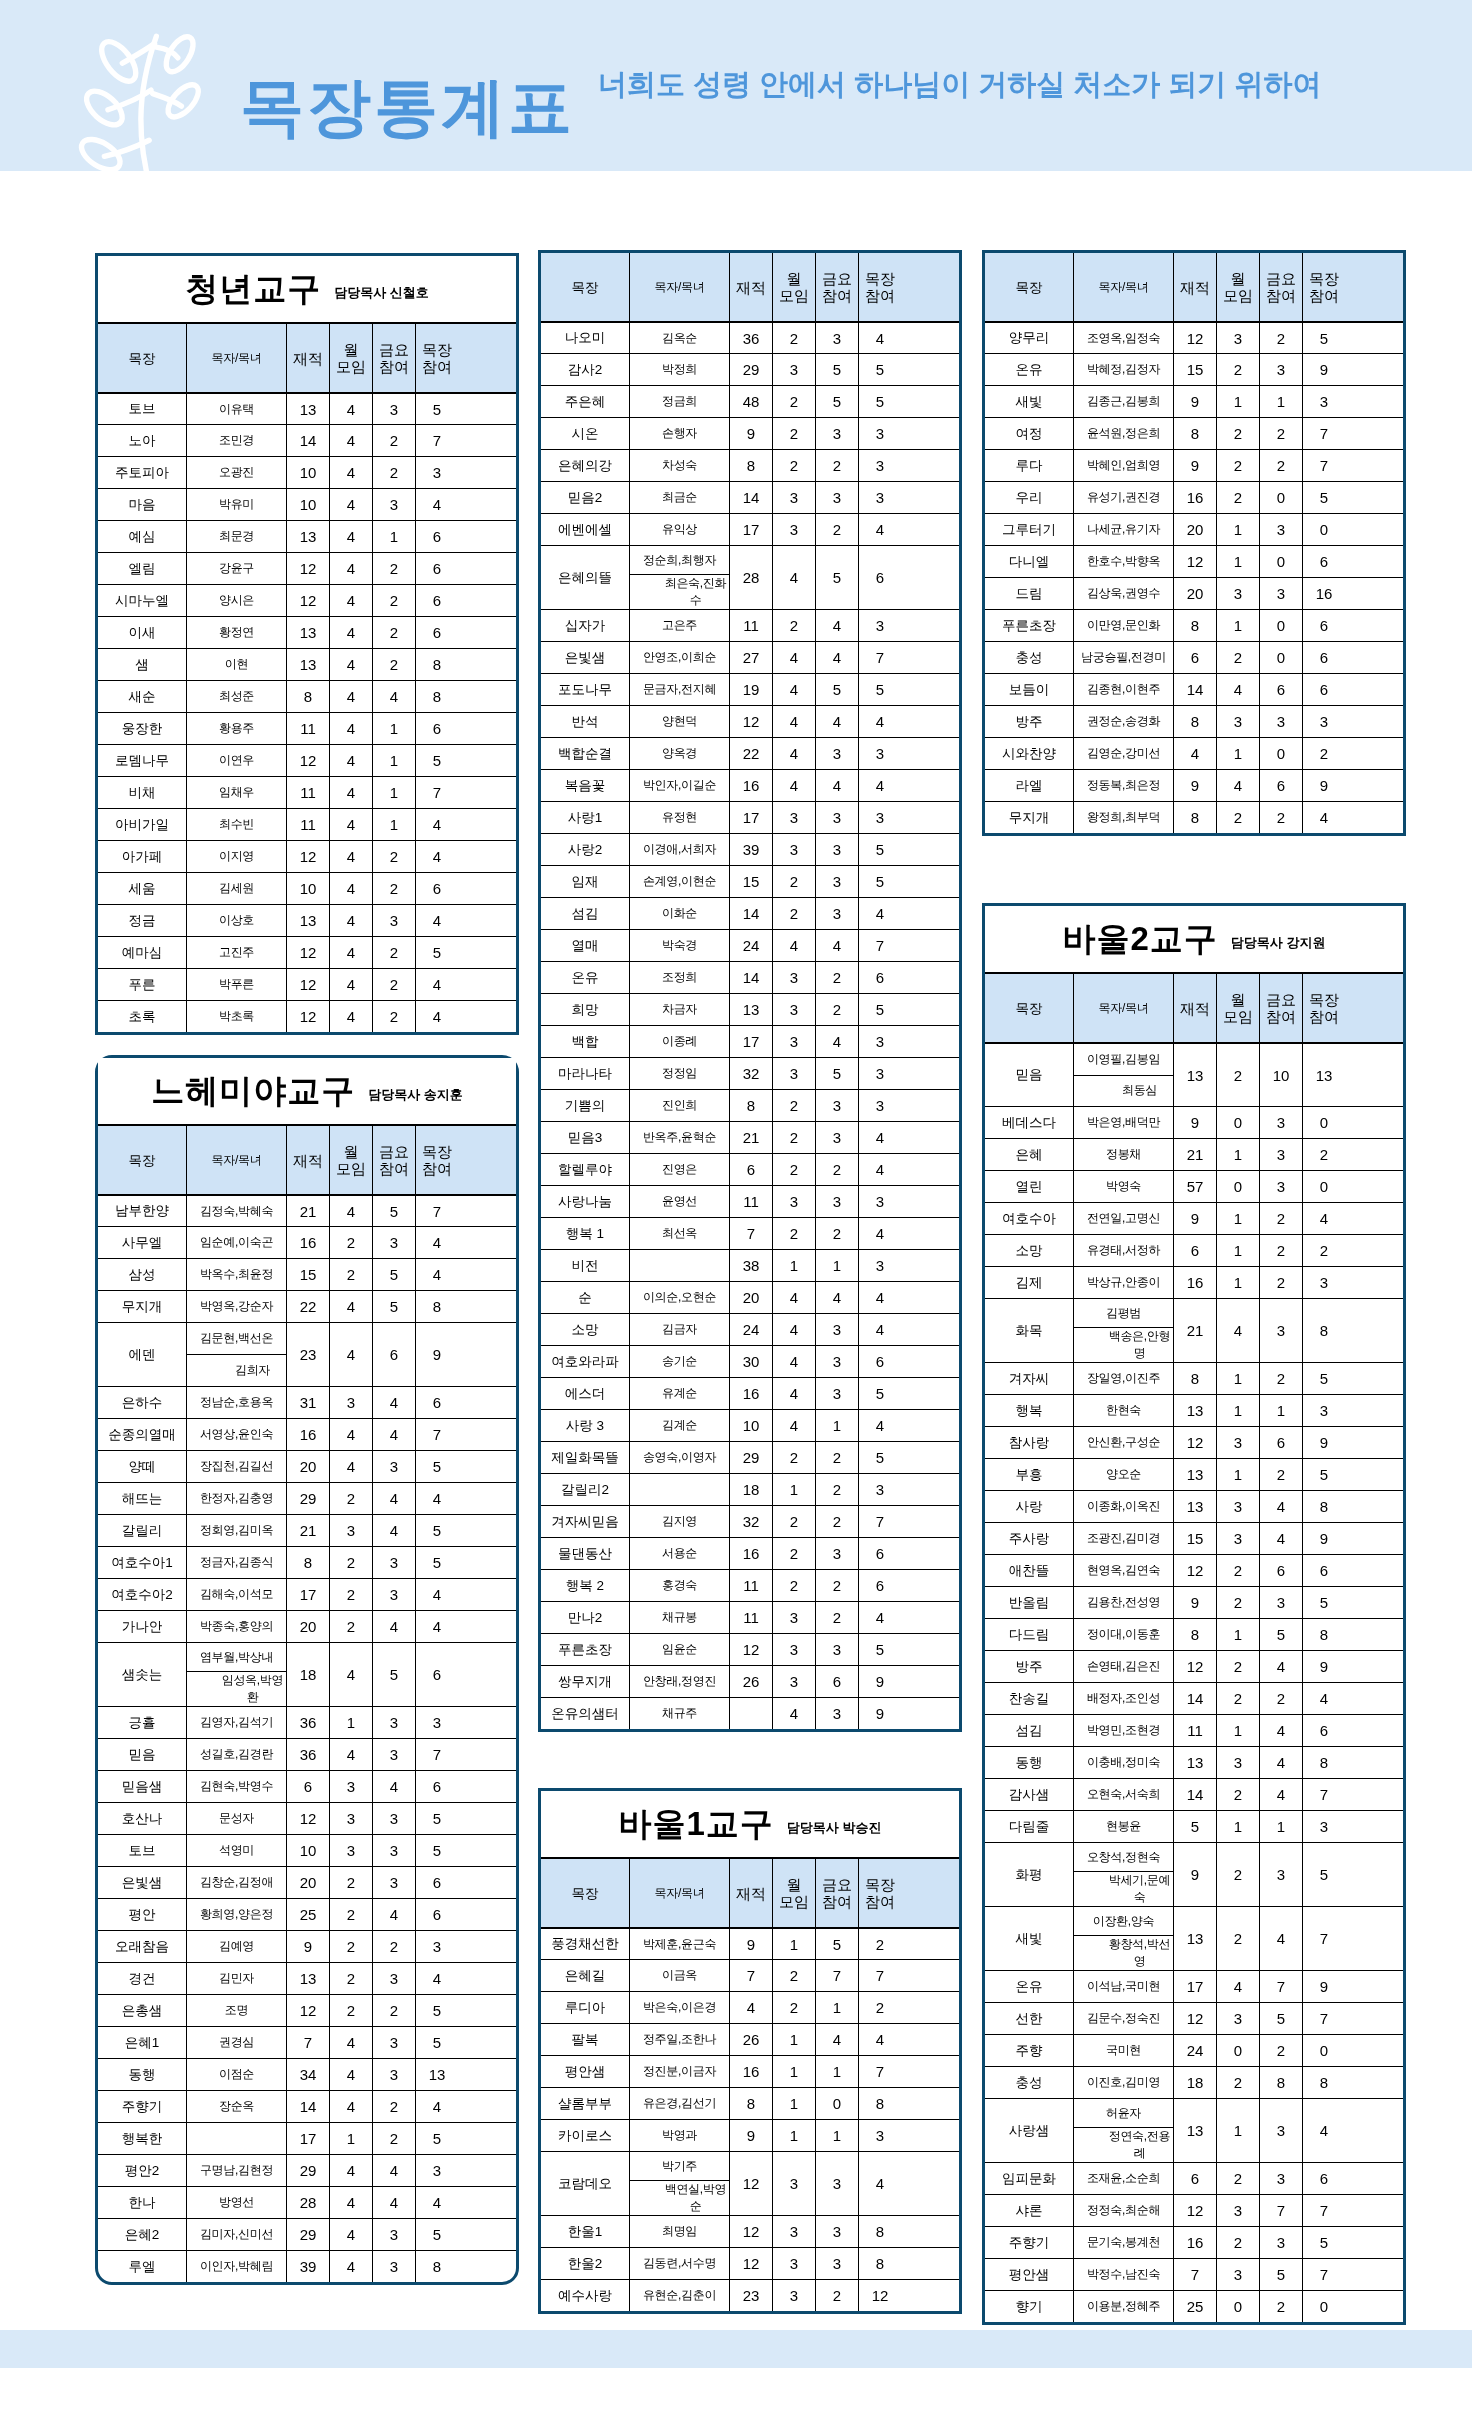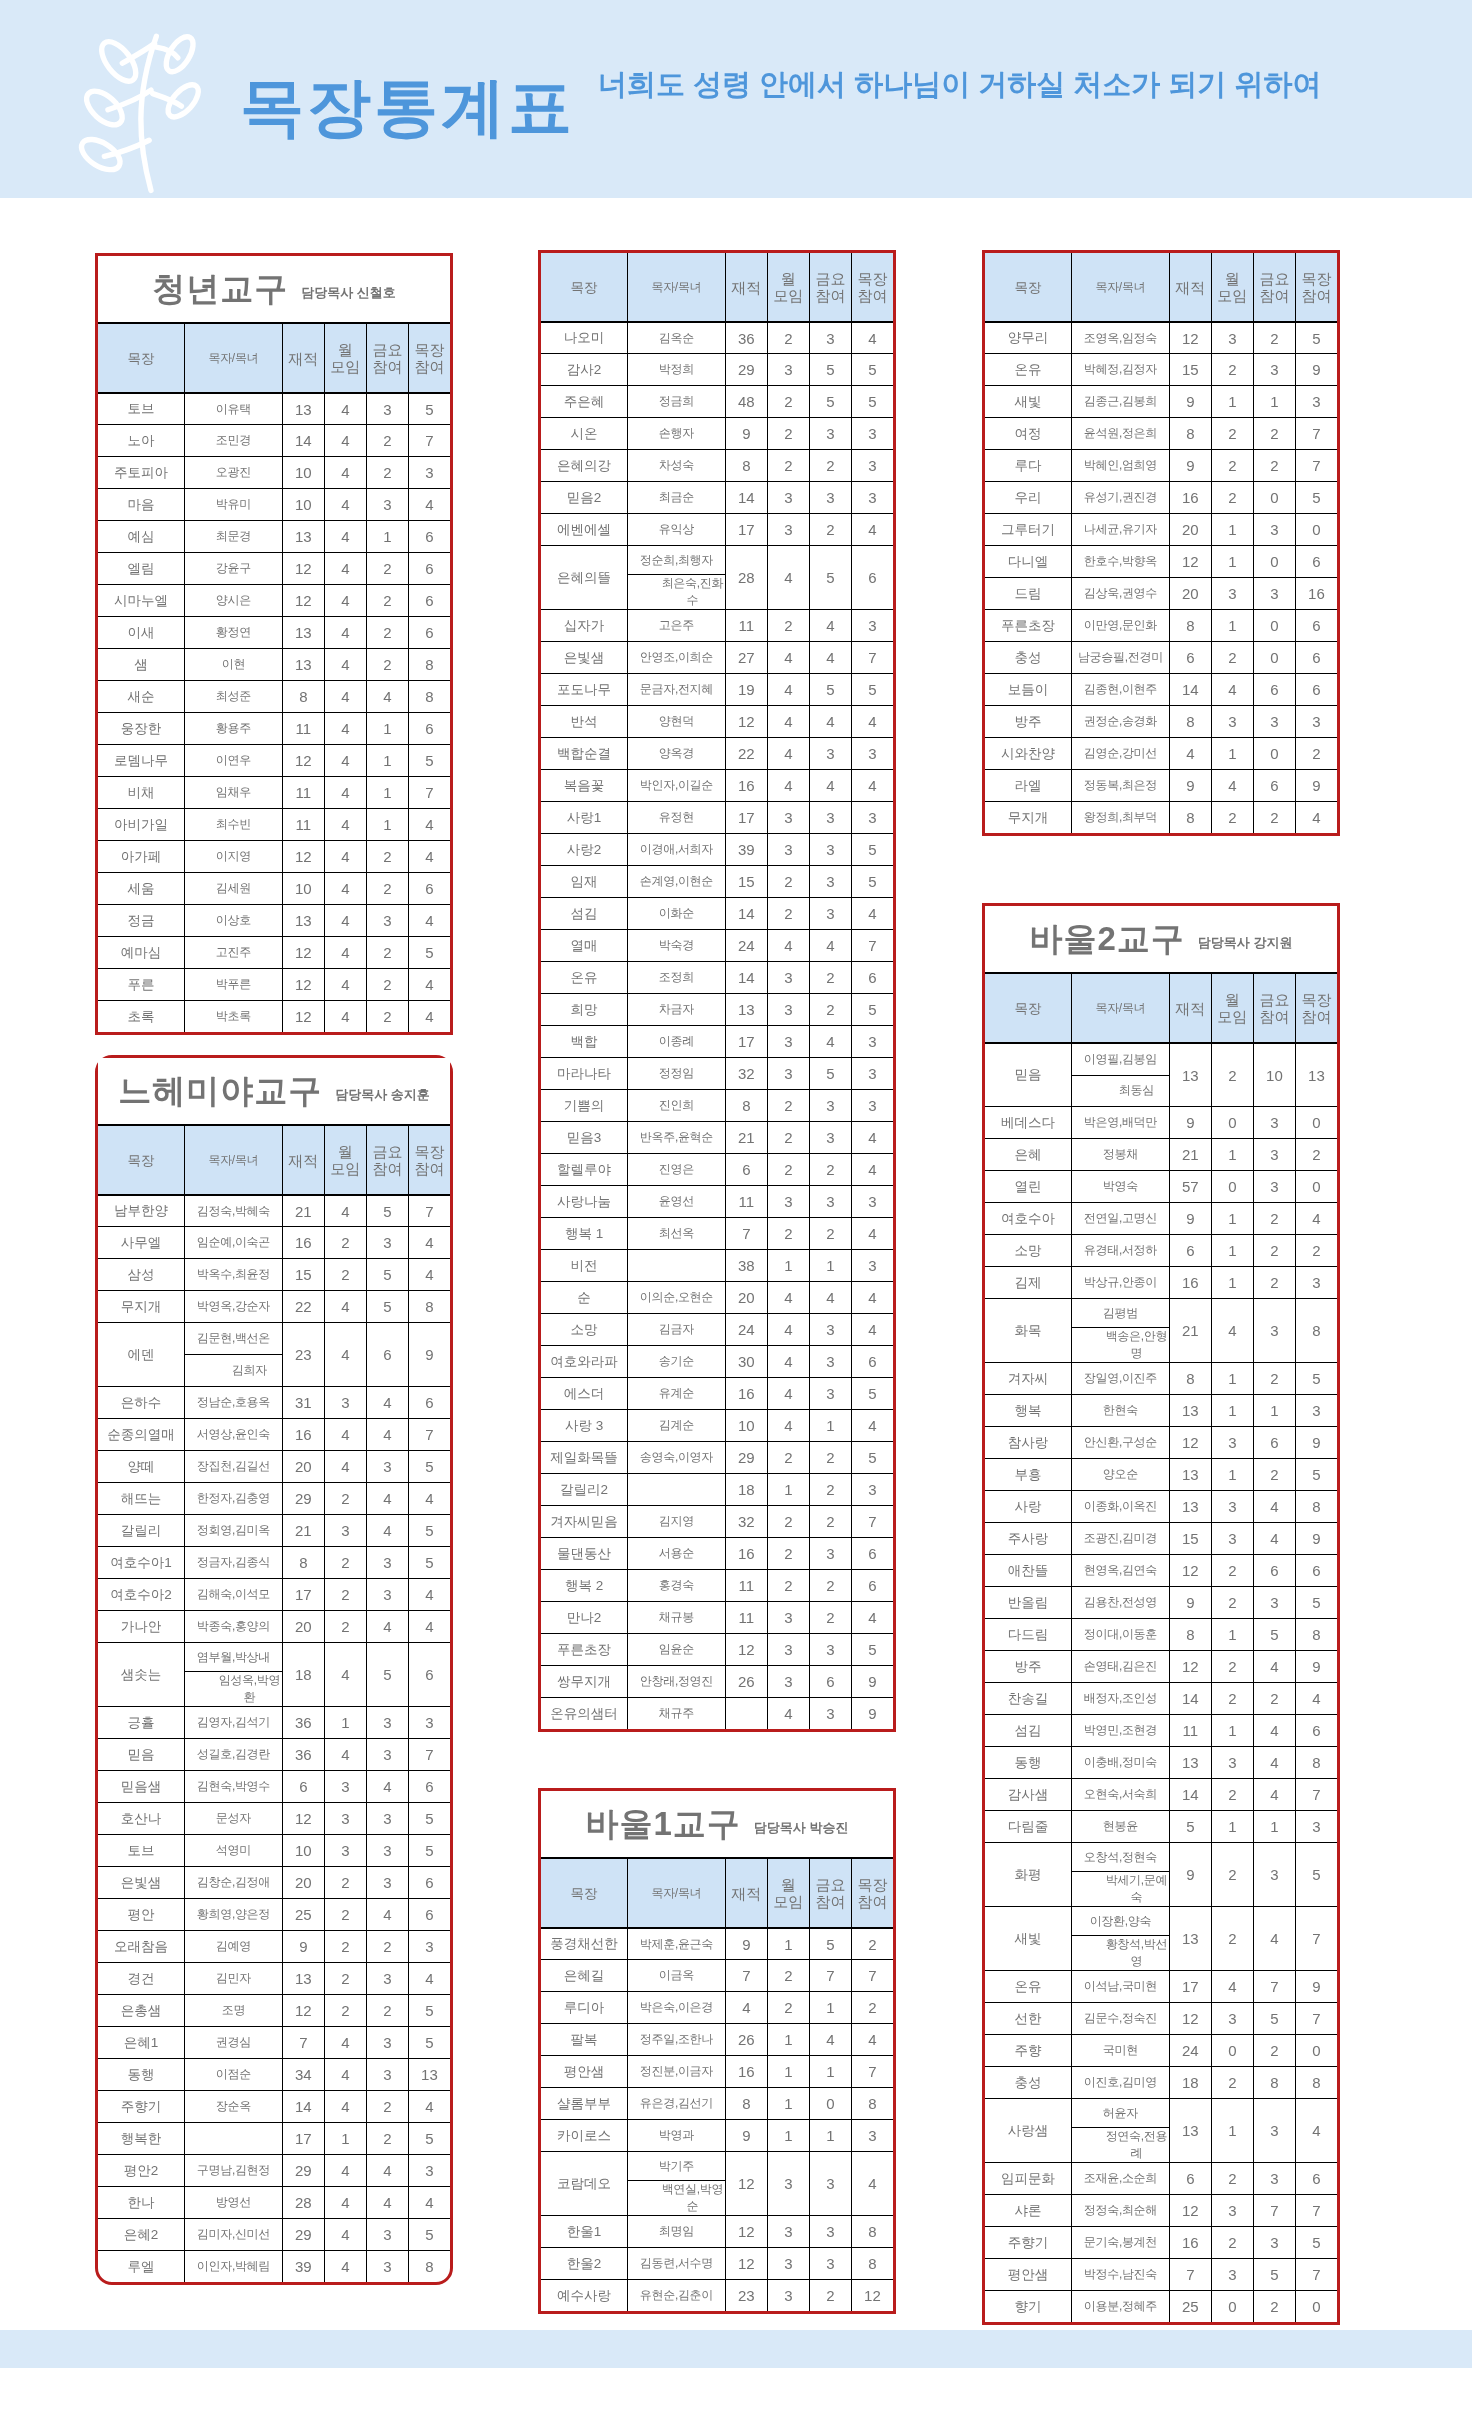--- a/index.html
+++ b/index.html
@@ -13,21 +13,21 @@
     background:#ffffff;
   }
   .page{
     position:relative;
     width:1472px;
     height:2421px;
     background:#ffffff;
     overflow:hidden;
   }
   .band-top{
-    position:absolute;left:0;top:0;width:1472px;height:198px;
+    position:absolute;left:0;top:0;width:1472px;height:171px;
     background:var(--band);
   }
   .band-bottom{
     position:absolute;left:0;top:2330px;width:1472px;height:38px;
     background:var(--band);
   }
   .logo{
     position:absolute;left:52px;top:22px;
   }
   .main-title{
@@ -37,24 +37,24 @@
   }
   .verse{
     position:absolute;left:598px;top:64px;
     font-size:29px;line-height:40px;font-weight:600;
     color:var(--accent);
   }
   .v-ref{font-size:19px;font-weight:600;}
   
   .tbl{
     position:absolute;
-    width:358px;
-    border:3px solid #b91c1c;
+    width:424px;
+    border:3px solid #0c4a6e;
     background:#fff;
-    color:#737373;
+    color:#000000;
   }
   .tbl-title{
     height:68px;
     display:flex;align-items:center;justify-content:center;
     gap:13px;
     border-bottom:2px solid #000;
     background:#fff;
   }
   .tt{font-size:33px;font-weight:900;letter-spacing:1px;}
   .tp{font-size:13px;font-weight:600;padding-top:8px;}

